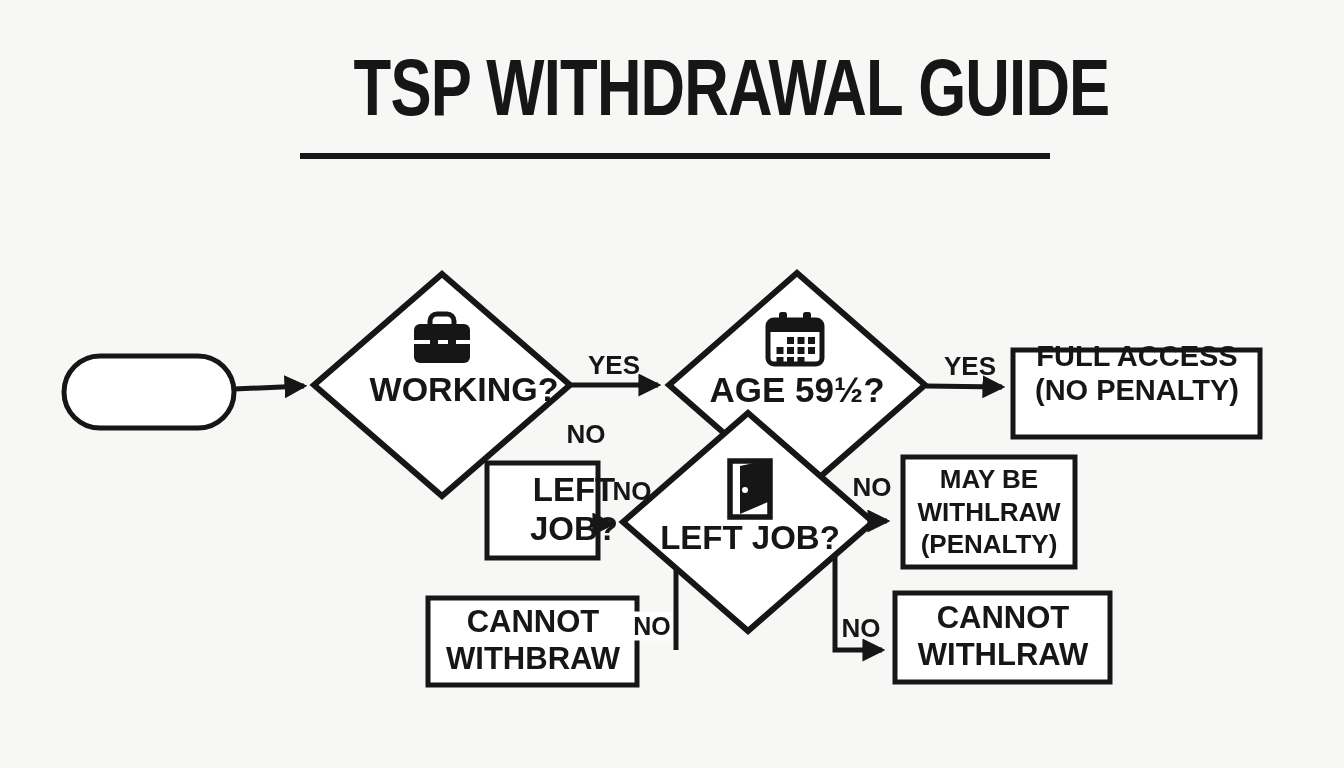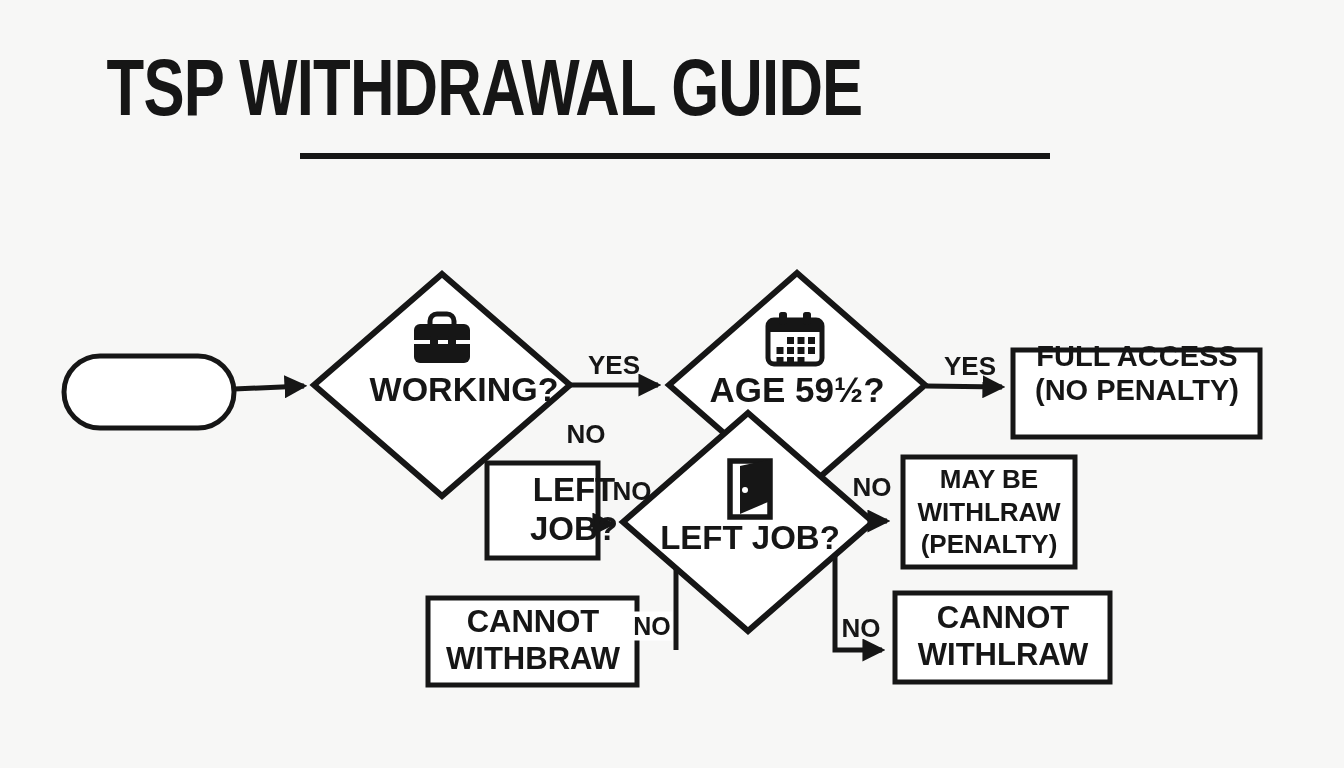--- a/index.html
+++ b/index.html
@@ -2,21 +2,21 @@
 <html><head>
 <meta charset="utf-8">
 <style>
   html,body { margin:0; padding:0; }
   .canvas {
     position:relative; width:1344px; height:768px;
     background:#f7f7f6; overflow:hidden;
     font-family:"Liberation Sans", sans-serif; color:#141414;
   }
   
-  .title-wrap { position:absolute; left:0; top:42px; width:1216px; text-align:left; }
+  .title-wrap { position:absolute; left:0; top:42px; width:1216px; text-align:right; }
   .title {
     display:inline-block; font-size:79px; font-weight:700; letter-spacing:-1px;
     white-space:nowrap; transform:scaleX(0.78); transform-origin:50% 50%; color:#161616;
   }
   .title-underline { position:absolute; left:300px; top:153px; width:750px; height:6px; background:#161616; }
   
   svg.flow { position:absolute; left:0; top:0; z-index:1; }
   .shape  { fill:#ffffff; stroke:#161616; }
   .edge   { stroke:#161616; stroke-width:5; fill:none; }
   .ink    { fill:#161616; }

